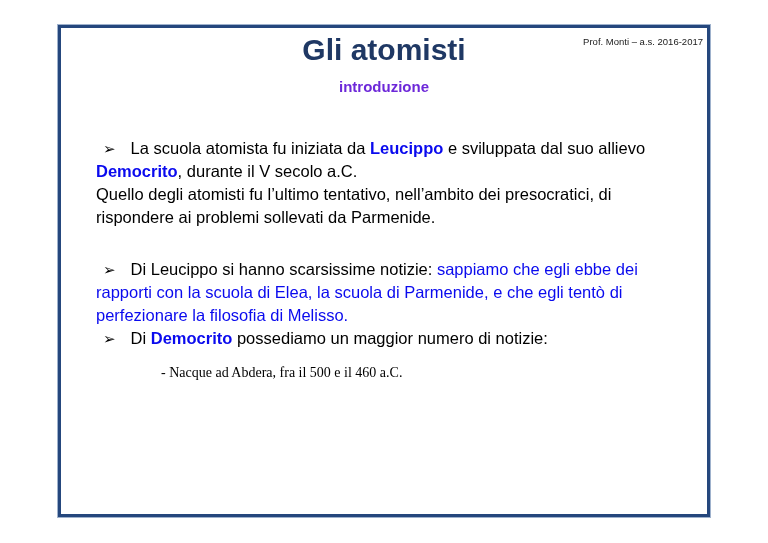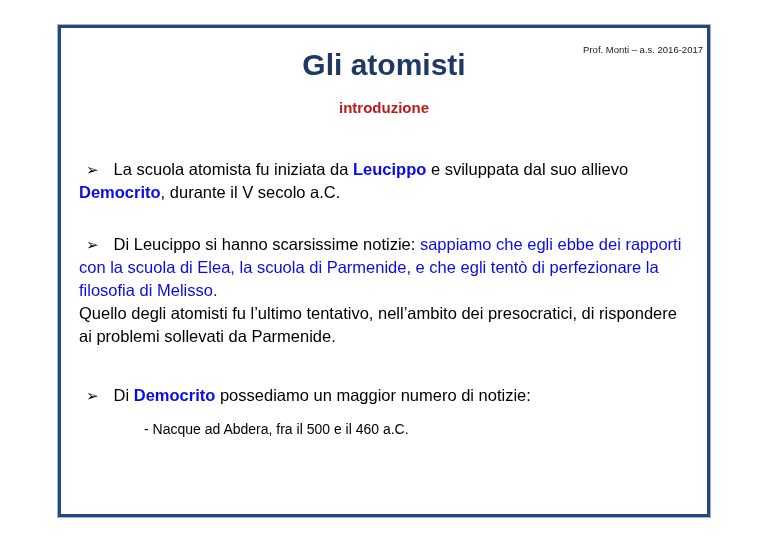--- a/index.html
+++ b/index.html
@@ -8,69 +8,69 @@
   .canvas { position:relative; width:768px; height:543px; background:#ffffff; }
 
   .slide {
     position:absolute; left:58px; top:25px; width:652px; height:492px;
     background:#ffffff;
     border:3px solid #25477d;
     box-shadow:0 0 0 1px #9fb2cd;
   }
 
   .credit {
-    position:absolute; top:16px; right:4px;
+    position:absolute; top:8px; right:4px;
     font-size:9.5px; color:#1a1a1a; letter-spacing:0;
   }
 
   .title {
-    text-align:center; margin-top:20px;
+    text-align:center; margin-top:5px;
     font-size:30px; font-weight:bold; color:#1f3864; line-height:1.15;
   }
   .subtitle {
-    text-align:center; margin-top:16px;
-    font-size:15px; font-weight:bold; color:#b91c1c; line-height:1.2;
+    text-align:center; margin-top:10px;
+    font-size:15px; font-weight:bold; color:#6d28d9; line-height:1.2;
   }
 
-  .content { padding:0 22px 0 18px; }
+  .content { padding:0 22px 0 35px; }
 
   .para { font-size:16.5px; line-height:23px; color:#000000; }
   .b1 { margin-top:41px; }
   .b2 { margin-top:29px; }
   .b2cont { margin-top:0; }
-  .b3 { margin-top:36px; }
+  .b3 { }
 
   .bullet { margin-left:7px; margin-right:15px; font-size:15px; color:#000; }
 
   .blue  { color:#0a0aee; }
   .bb    { color:#0a0aee; font-weight:bold; }
 
   .subs { margin-top:12px; margin-left:65px; }
   .sub-item {
     font-size:14px; line-height:21px; color:#000000;
-    margin-bottom:7px; max-width:455px;
+    margin-bottom:7px; max-width:455px;font-family:Liberation Serif, serif;
   }
 </style>
 </head>
 <body>
 
 <div class="canvas">
   <div class="slide">
 
     <div class="credit">Prof. Monti – a.s. 2016-2017</div>
 
     <div class="title">Gli atomisti</div>
     <div class="subtitle">introduzione</div>
 
     <div class="content">
 
       <p class="para b1"><span class="bullet">➢</span><span>La scuola atomista fu iniziata da </span><span class="bb">Leucippo</span><span> e sviluppata dal suo allievo </span><span class="bb">Democrito</span><span>, durante il V secolo a.C.</span></p>
 
+      <p class="para b2cont"><span>Quello degli atomisti fu l’ultimo tentativo, nell’ambito dei presocratici, di rispondere ai problemi sollevati da Parmenide.</span></p>
       <p class="para b2"><span class="bullet">➢</span><span>Di Leucippo si hanno scarsissime notizie: </span><span class="blue">sappiamo che egli ebbe dei rapporti con la scuola di Elea, la scuola di Parmenide, e che egli tentò di perfezionare la filosofia di Melisso.</span></p>
-      <p class="para b2cont"><span>Quello degli atomisti fu l’ultimo tentativo, nell’ambito dei presocratici, di rispondere ai problemi sollevati da Parmenide.</span></p>
 
       <p class="para b3"><span class="bullet">➢</span><span>Di </span><span class="bb">Democrito</span><span> possediamo un maggior numero di notizie:</span></p>
 
       <div class="subs">
         <p class="sub-item">- Nacque ad Abdera, fra il 500 e il 460 a.C.</p>
       </div>
 
     </div>
   </div>
 </div>

